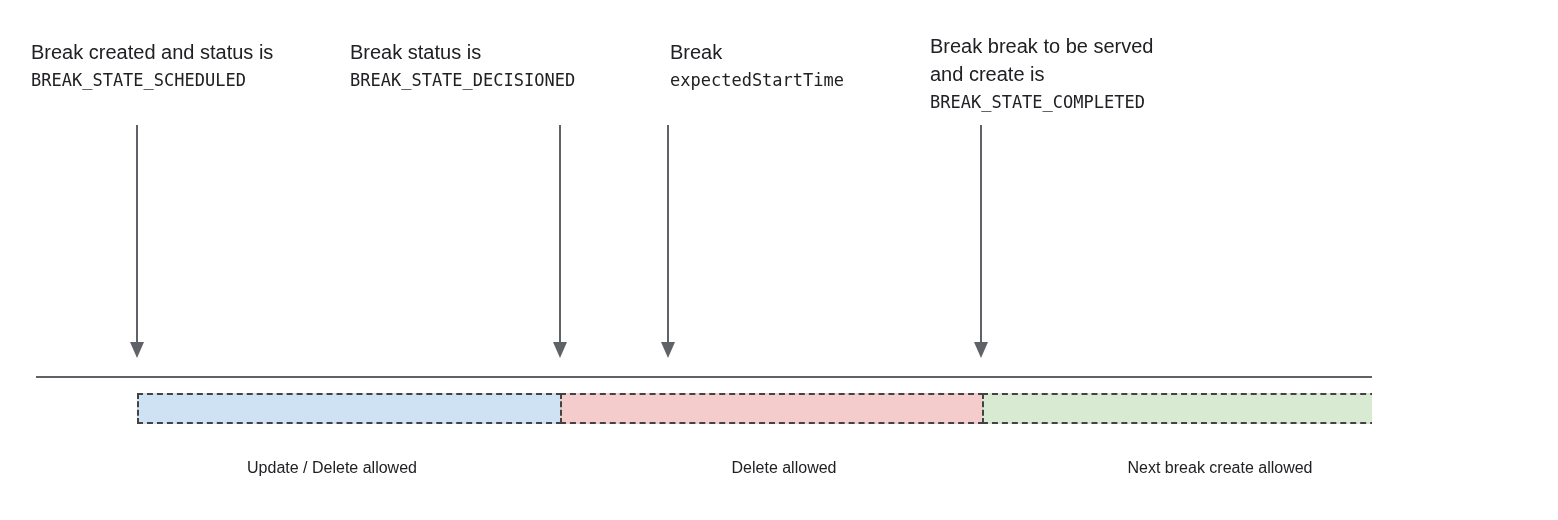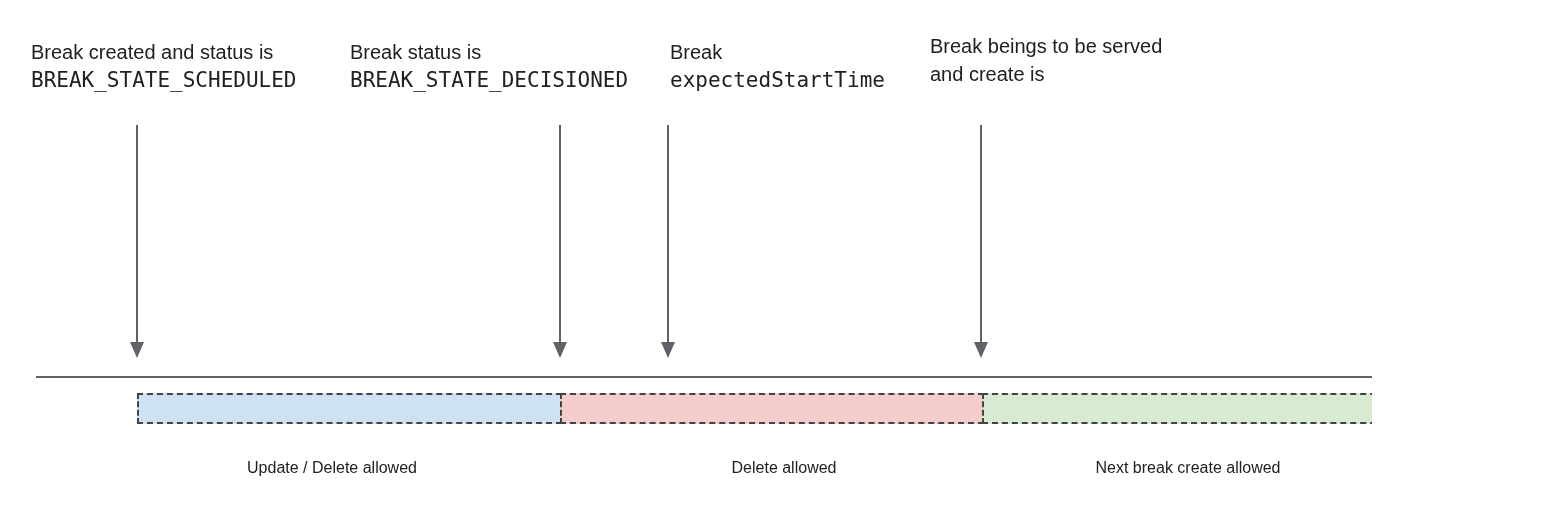--- a/index.html
+++ b/index.html
@@ -8,21 +8,21 @@
     width: 1372px;
     height: 520px;
     background: #ffffff;
     font-family: "Liberation Sans", sans-serif;
     color: #202124;
     overflow: hidden;
   }
 
   
   .ann { position: absolute; line-height: 28px; font-size: 20px; white-space: nowrap; }
-  .ann .mono { font-family: "DejaVu Sans Mono", "Liberation Mono", monospace; font-size: 21px; letter-spacing: 0; }
+  .ann .mono { font-family: "DejaVu Sans Mono", "Liberation Mono", monospace; font-size: 17px; letter-spacing: 0; }
   .ann1 { left: 31px;  top: 38px; }
   .ann2 { left: 350px; top: 38px; }
   .ann3 { left: 670px; top: 38px; }
   .ann4 { left: 930px; top: 32px; }
 
   
   .varrow { position: absolute; top: 125px; width: 14px; height: 233px; }
   .varrow .shaft {
     position: absolute; left: 6px; top: 0; width: 2px; height: 219px; background: #5f6368;
   }
@@ -58,21 +58,21 @@
   .seg2 { left: 560px; width: 424px; }
   .seg3 { left: 982px; width: 424px; }
 
   
   .seg-label {
     position: absolute; top: 459px; font-size: 16px; white-space: nowrap;
     transform: translateX(-50%); color: #202124;
   }
   .seg-label1 { left: 332px; }
   .seg-label2 { left: 784px; }
-  .seg-label3 { left: 1188px; }
+  .seg-label3 { left: 1220px; }
 </style>
 </head>
 <body>
 
 <div id="canvas">
 
   <div class="ann ann1">
     <div class="sans">Break created and status is</div>
     <div class="mono">BREAK_STATE_SCHEDULED</div>
   </div>
@@ -81,22 +81,23 @@
     <div class="sans">Break</div>
     <div class="mono">expectedStartTime</div>
   </div>
 
   <div class="ann ann2">
     <div class="sans">Break status is</div>
     <div class="mono">BREAK_STATE_DECISIONED</div>
   </div>
 
   <div class="ann ann4">
-    <div class="sans">Break beings to be served</div>
+    <div class="sans">Break break to be served</div>
     <div class="sans">and create is</div>
+    <div class="mono">BREAK_STATE_COMPLETED</div>
   </div>
 
   <div class="varrow varrow1">
     <div class="shaft"></div>
     <div class="head"></div>
   </div>
   <div class="varrow varrow2">
     <div class="shaft"></div>
     <div class="head"></div>
   </div>

